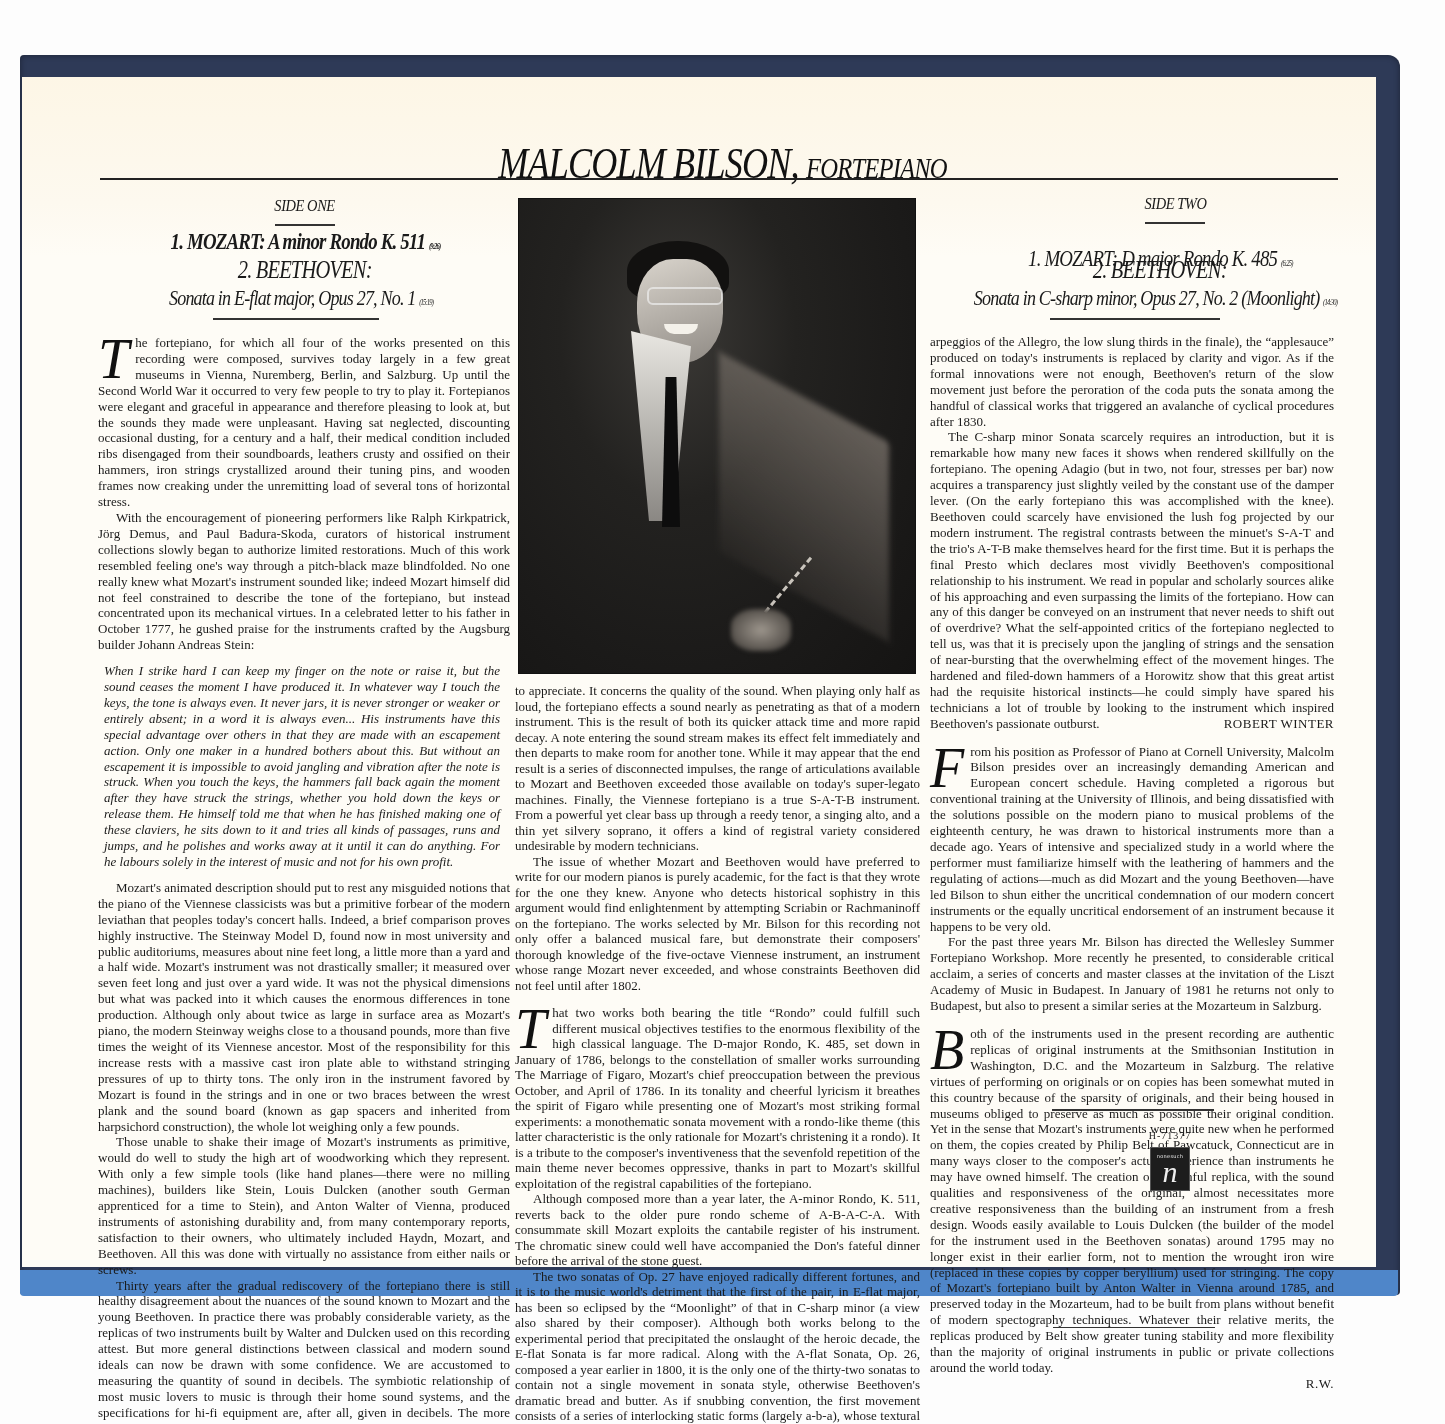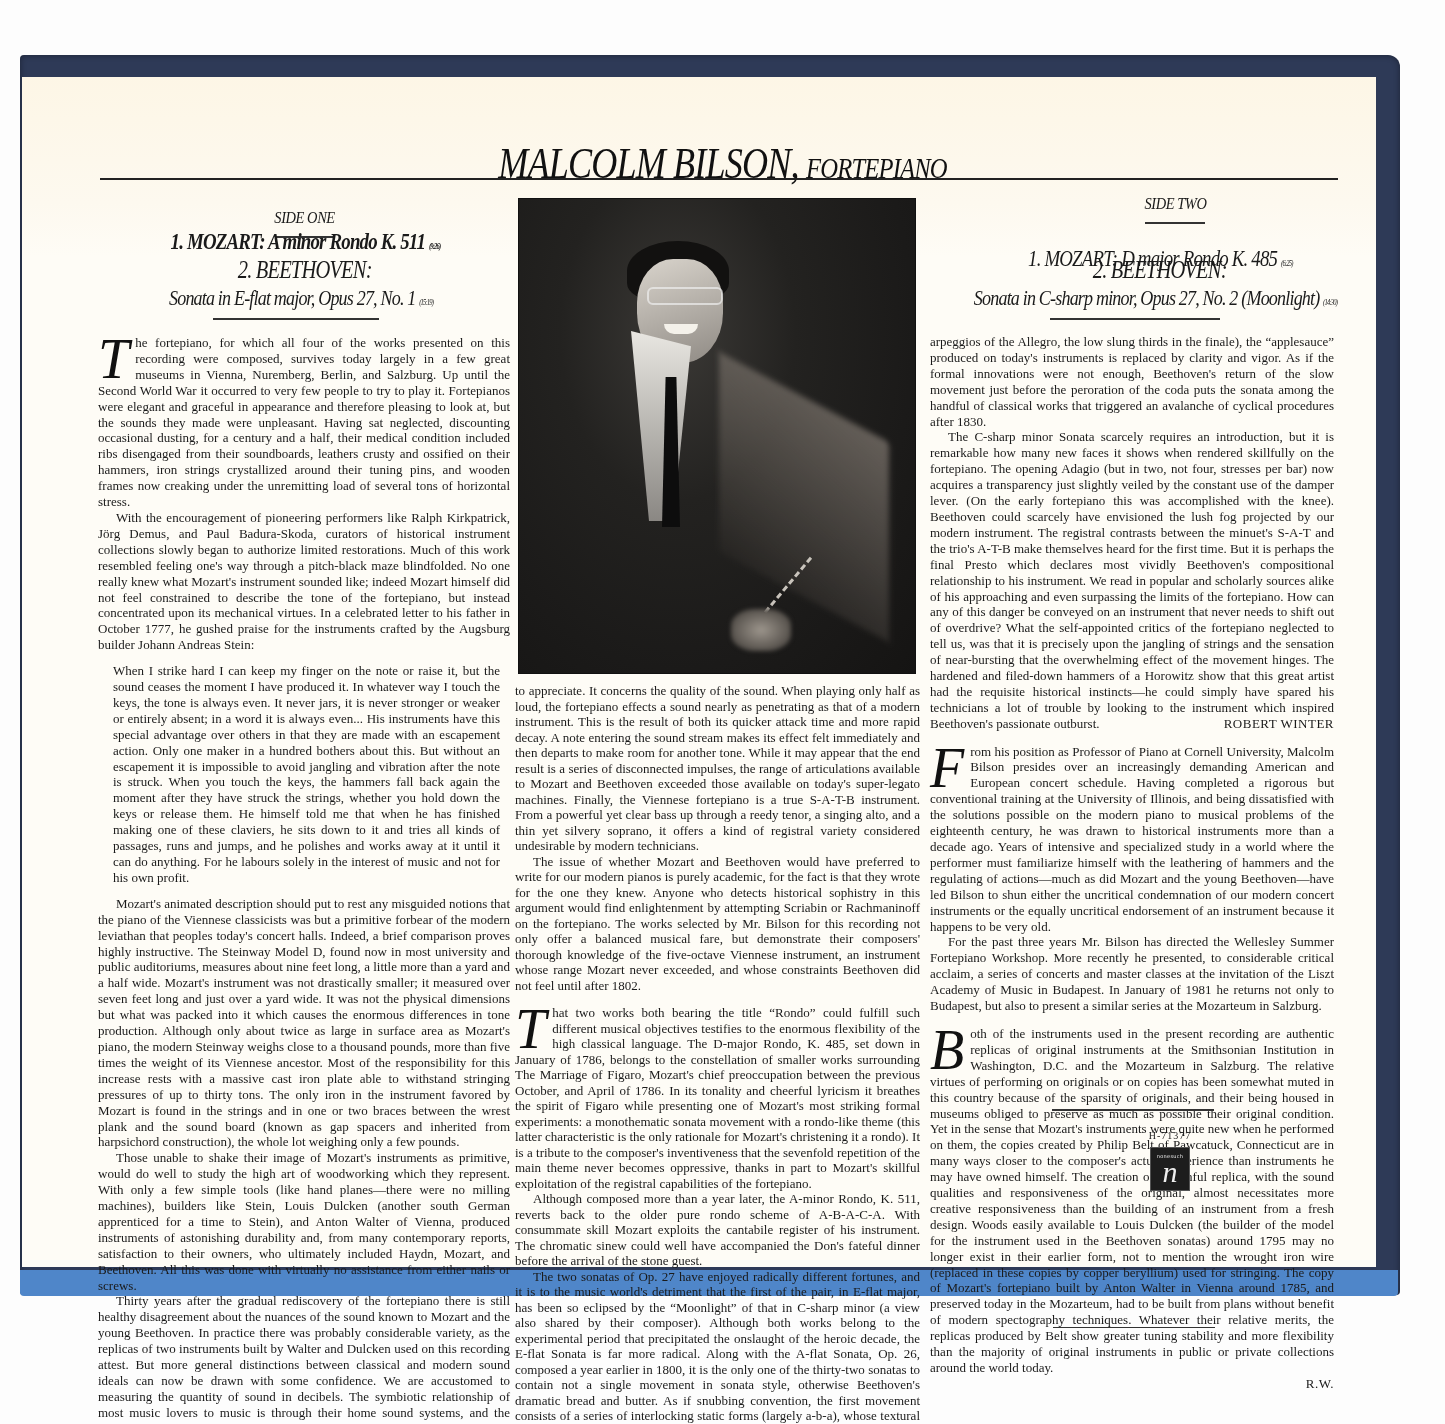--- a/index.html
+++ b/index.html
@@ -52,21 +52,21 @@
   .photo .smile { position:absolute; left:145px; top:125px; width:34px; height:10px; background:#f4f1ea; border-radius:0 0 16px 16px; }
   .photo .collar { position:absolute; left:112px; top:132px; width:60px; height:190px; background:linear-gradient(180deg,#e8e6e1,#8a8783); clip-path:polygon(0 0,100% 8%,70% 100%,30% 100%); }
   .photo .tie { position:absolute; left:143px; top:178px; width:18px; height:150px; background:#0d0d0d; clip-path:polygon(20% 0,80% 0,100% 100%,0 100%); }
   .photo .lid { position:absolute; left:200px; top:198px; width:170px; height:200px; background:linear-gradient(200deg,rgba(160,150,140,0.55),rgba(60,55,50,0.2)); transform:skewY(28deg); filter:blur(3px); }
   .photo .keys { position:absolute; left:290px; top:360px; width:4px; height:90px; border-left:3px dashed #c9c4bc; transform:rotate(40deg); transform-origin:top; }
   .photo .hand { position:absolute; left:212px; top:410px; width:60px; height:42px; background:radial-gradient(ellipse,#9c958c,#3a3632); border-radius:40%; filter:blur(2px); }
 
   .col { position:absolute; font-size:13.3px; line-height:16.1px; text-align:justify; hyphens:auto; }
   .col p { margin:0; text-indent:18px; }
   .col p.noindent { text-indent:0; }
-  .col p.quote { margin:10px 10px 10px 15px; text-indent:0; }
+  .col p.quote { font-style:italic; margin:10px 10px 10px 6px; text-indent:0; }
   .col p.gap { margin-top:12px; }
   .dropcap { float:left; font-style:italic; font-size:56px; line-height:44px; margin:2px 6px 0 0; color:#111; }
   .signature { text-align:right; letter-spacing:0.5px; margin-top:-16px; }
   .credits { position:absolute; left:1000px; width:340px; text-align:center; font-size:12.6px; line-height:13.5px; }
   .credits .block { margin-bottom:6px; }
   .catno { font-size:10px; letter-spacing:1px; margin-top:6px; }
   .logo { width:38px; height:42px; margin:4px auto 6px; background:#1d1d1d; border:1px solid #555; position:relative; color:#eee; }
   .logo .small { position:absolute; top:2px; left:0; right:0; font-size:5px; text-align:center; letter-spacing:0.3px; font-family:"DejaVu Sans",sans-serif; }
   .logo .big { position:absolute; top:8px; left:0; right:0; font-size:30px; text-align:center; line-height:32px; font-style:italic; }
   .legal { font-size:8.6px; line-height:10px; }
@@ -77,21 +77,21 @@
 <div class="sleeve"></div>
 <div class="sleeve-bottom"></div>
 <div class="paper"></div>
 
 <div class="title">
   <span class="main">MALCOLM BILSON,</span>
   <span class="sub">FORTEPIANO</span>
 </div>
 <div class="title-rule"></div>
 
-<div class="side-head" style="left:160px; width:290px; top:196px;margin-top:12px;">
+<div class="side-head" style="left:160px; width:290px; top:196px;">
   <span class="label">SIDE ONE</span>
   <div class="side-rule"></div>
 </div>
 <div class="track" style="left:110px; width:390px; top:229px; font-size:23px;font-weight:bold;">
   <span class="t"><span>1. MOZART: A minor Rondo K. 511</span> <span class="dur">(9:26)</span></span>
 </div>
 <div class="track" style="left:110px; width:390px; top:256px; font-size:25px;">
   <span class="t">2. BEETHOVEN:</span>
 </div>
 <div class="track" style="left:91px; width:420px; top:285px; font-size:22px;">

